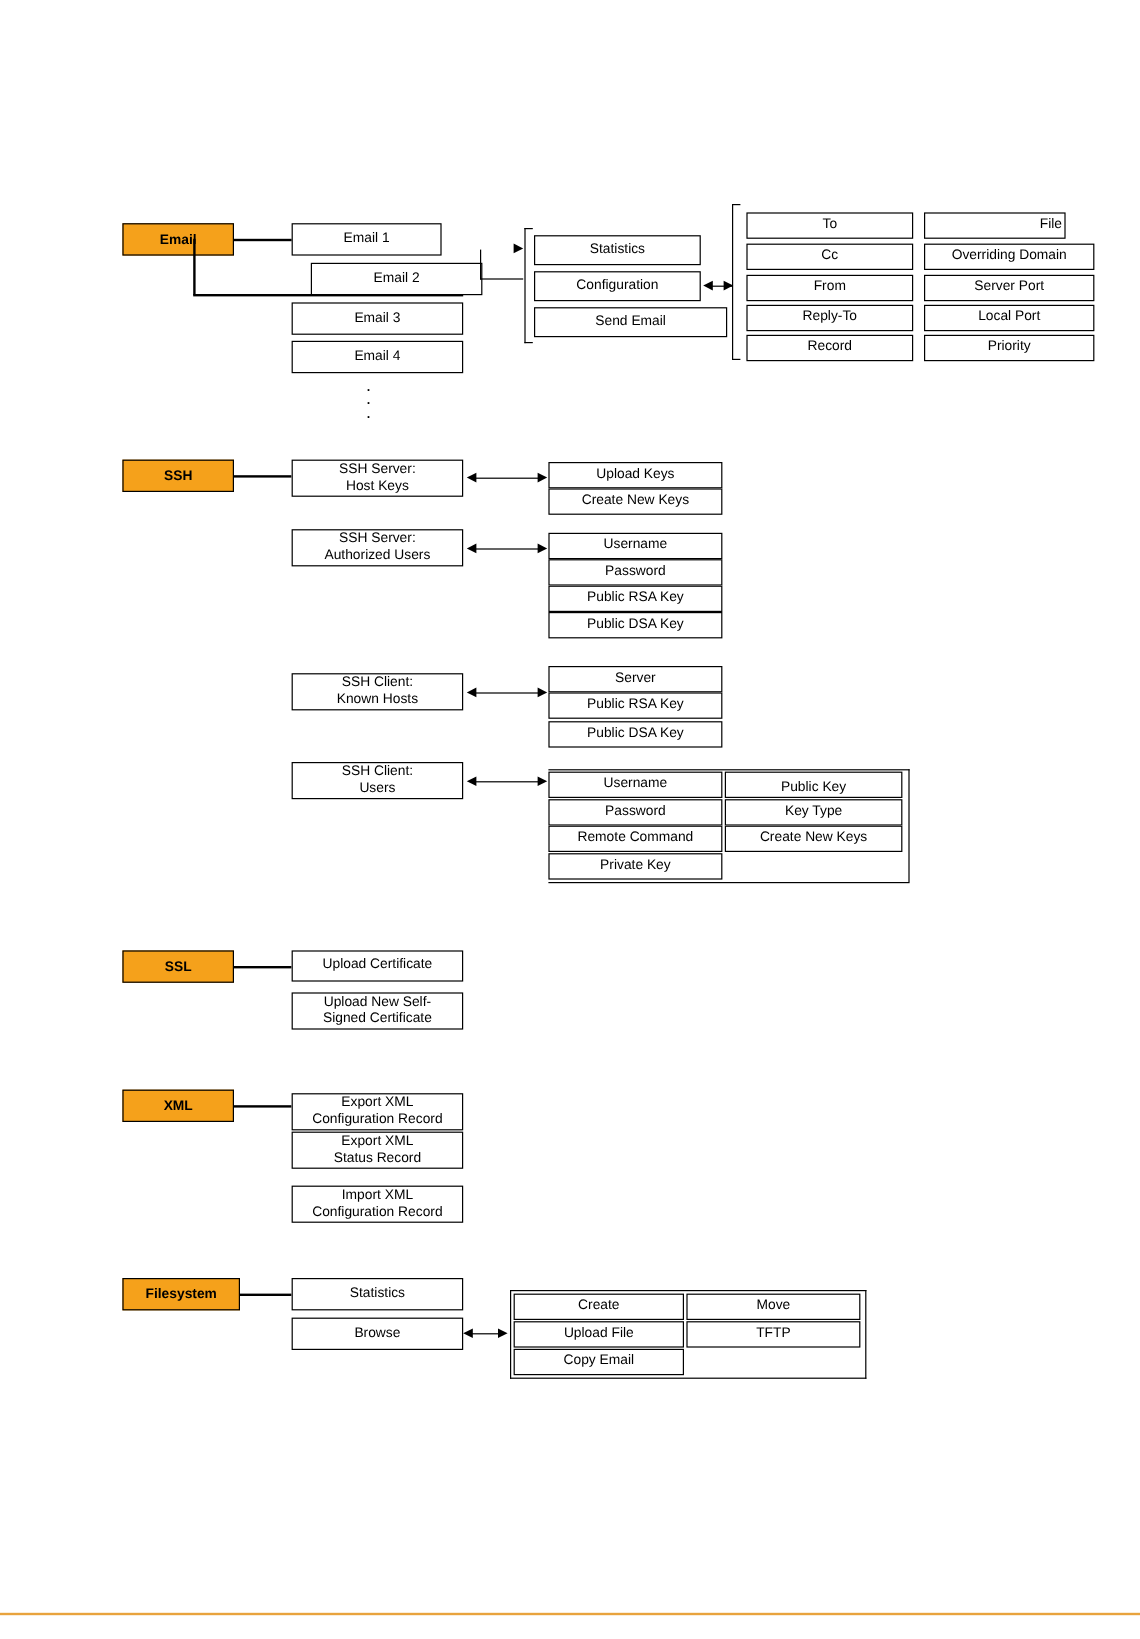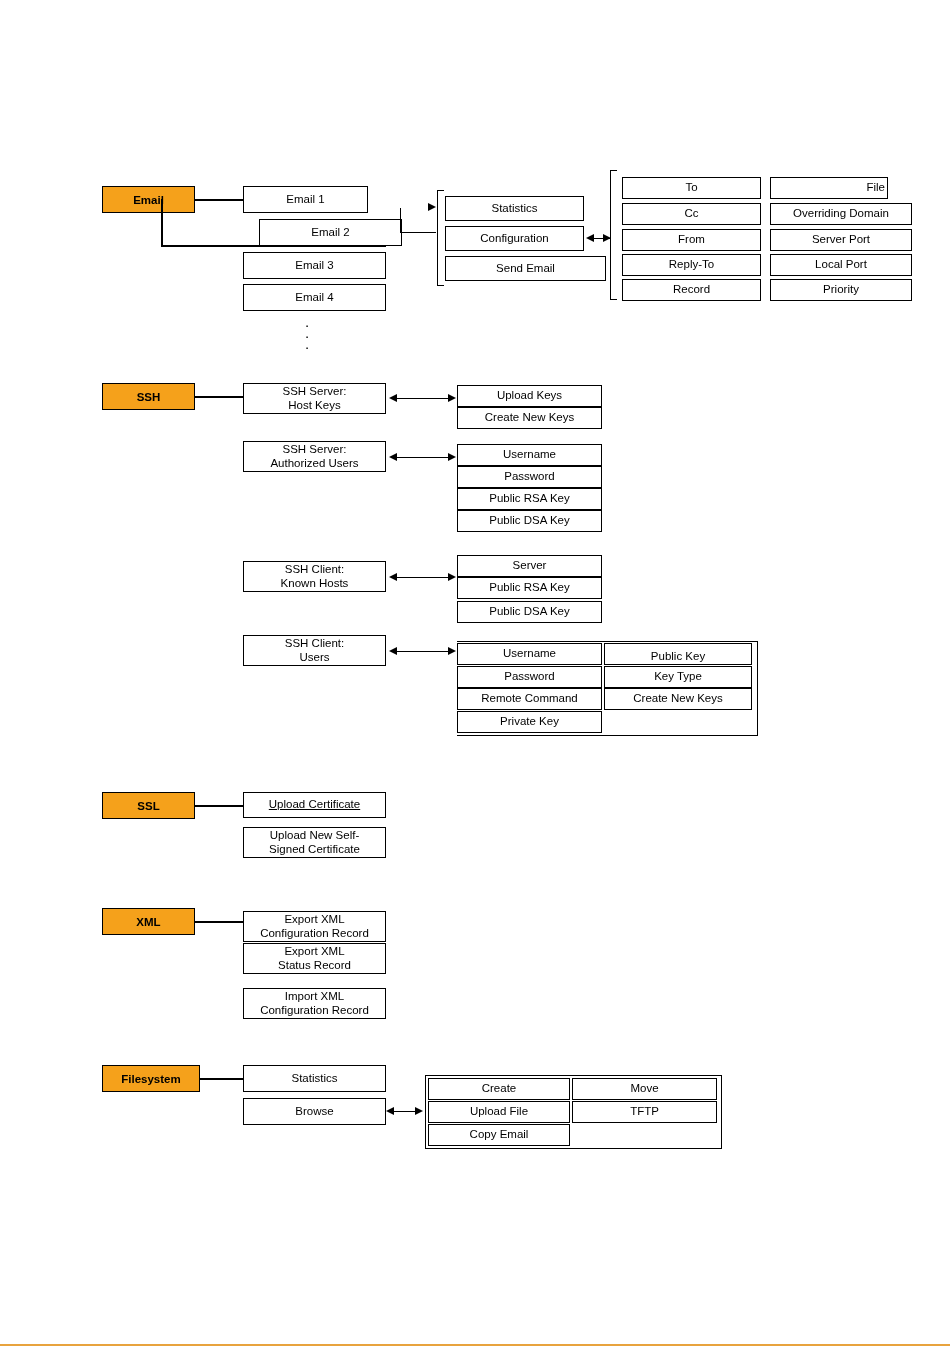--- a/index.html
+++ b/index.html
@@ -281,21 +281,21 @@
   </div>
 
   <div class="hline" style="left:457px; top:735px; width:301px;"></div>
   <div class="vline" style="left:757px; top:641px; height:94px;"></div>
   <div class="hline" style="left:457px; top:641px; width:301px;"></div>
 
   <div class="root" style="left:102px; top:792px; width:93px; height:27px;">
     <span>SSL</span>
   </div>
   <div class="hline thick" style="left:195px; top:805px; width:48px;"></div>
-  <div class="node" style="left:243px; top:792px; width:143px; height:26px;text-decoration:underline;">
+  <div class="node" style="left:243px; top:792px; width:143px; height:26px;">
     <span>Upload Certificate</span>
   </div>
   <div class="node two-line" style="left:243px; top:827px; width:143px; height:31px; flex-direction:column;">
     <span>Upload New Self-</span>
     <span>Signed Certificate</span>
   </div>
 
   <div class="root" style="left:102px; top:908px; width:93px; height:27px;">
     <span>XML</span>
   </div>

